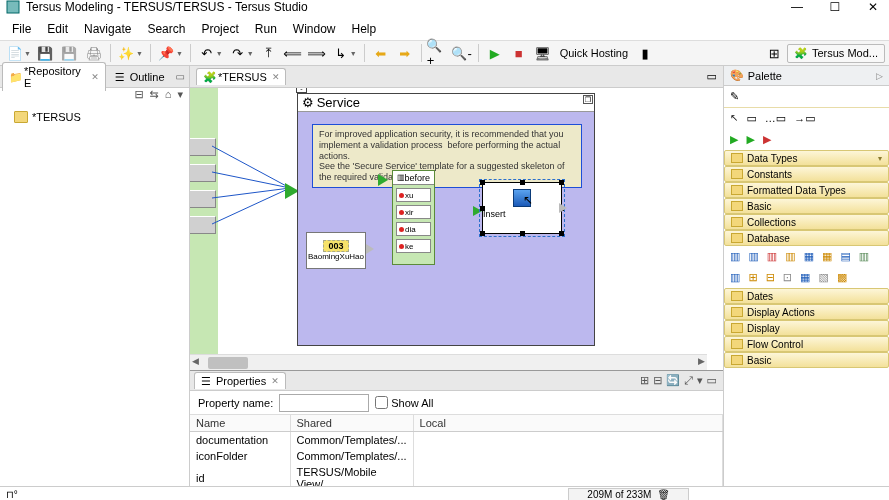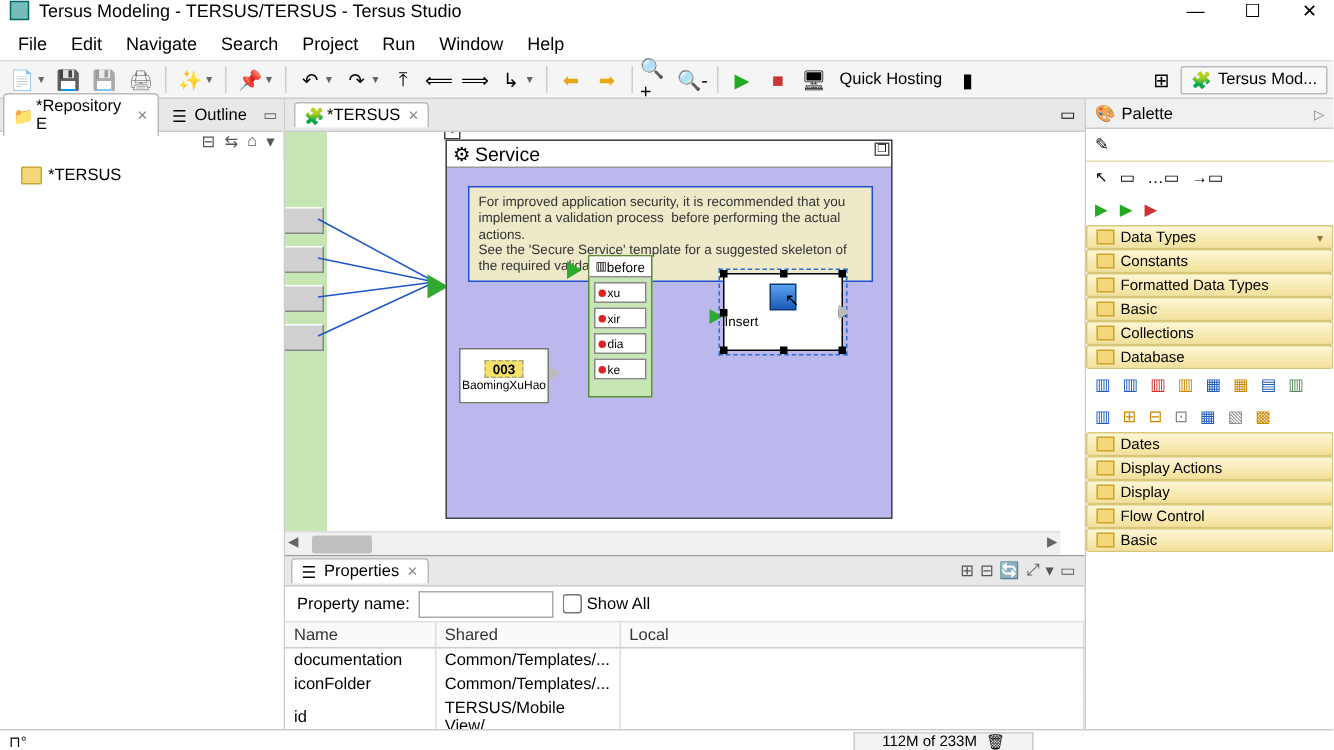--- a/index.html
+++ b/index.html
@@ -422,17 +422,17 @@
           <div class="drawer-icon"></div>
           <span>Basic</span>
         </div>
     </div>
   </div>
 </div>
 
 <div class="statusbar">
   <span style="padding:0 6px;">⊓°</span>
   <span class="mem">
-    <span>112M of 233M</span>
+    <span>209M of 233M</span>
     <span>🗑</span>
   </span>
   <span style="width:200px;"></span>
 </div>
 
 </body></html>

